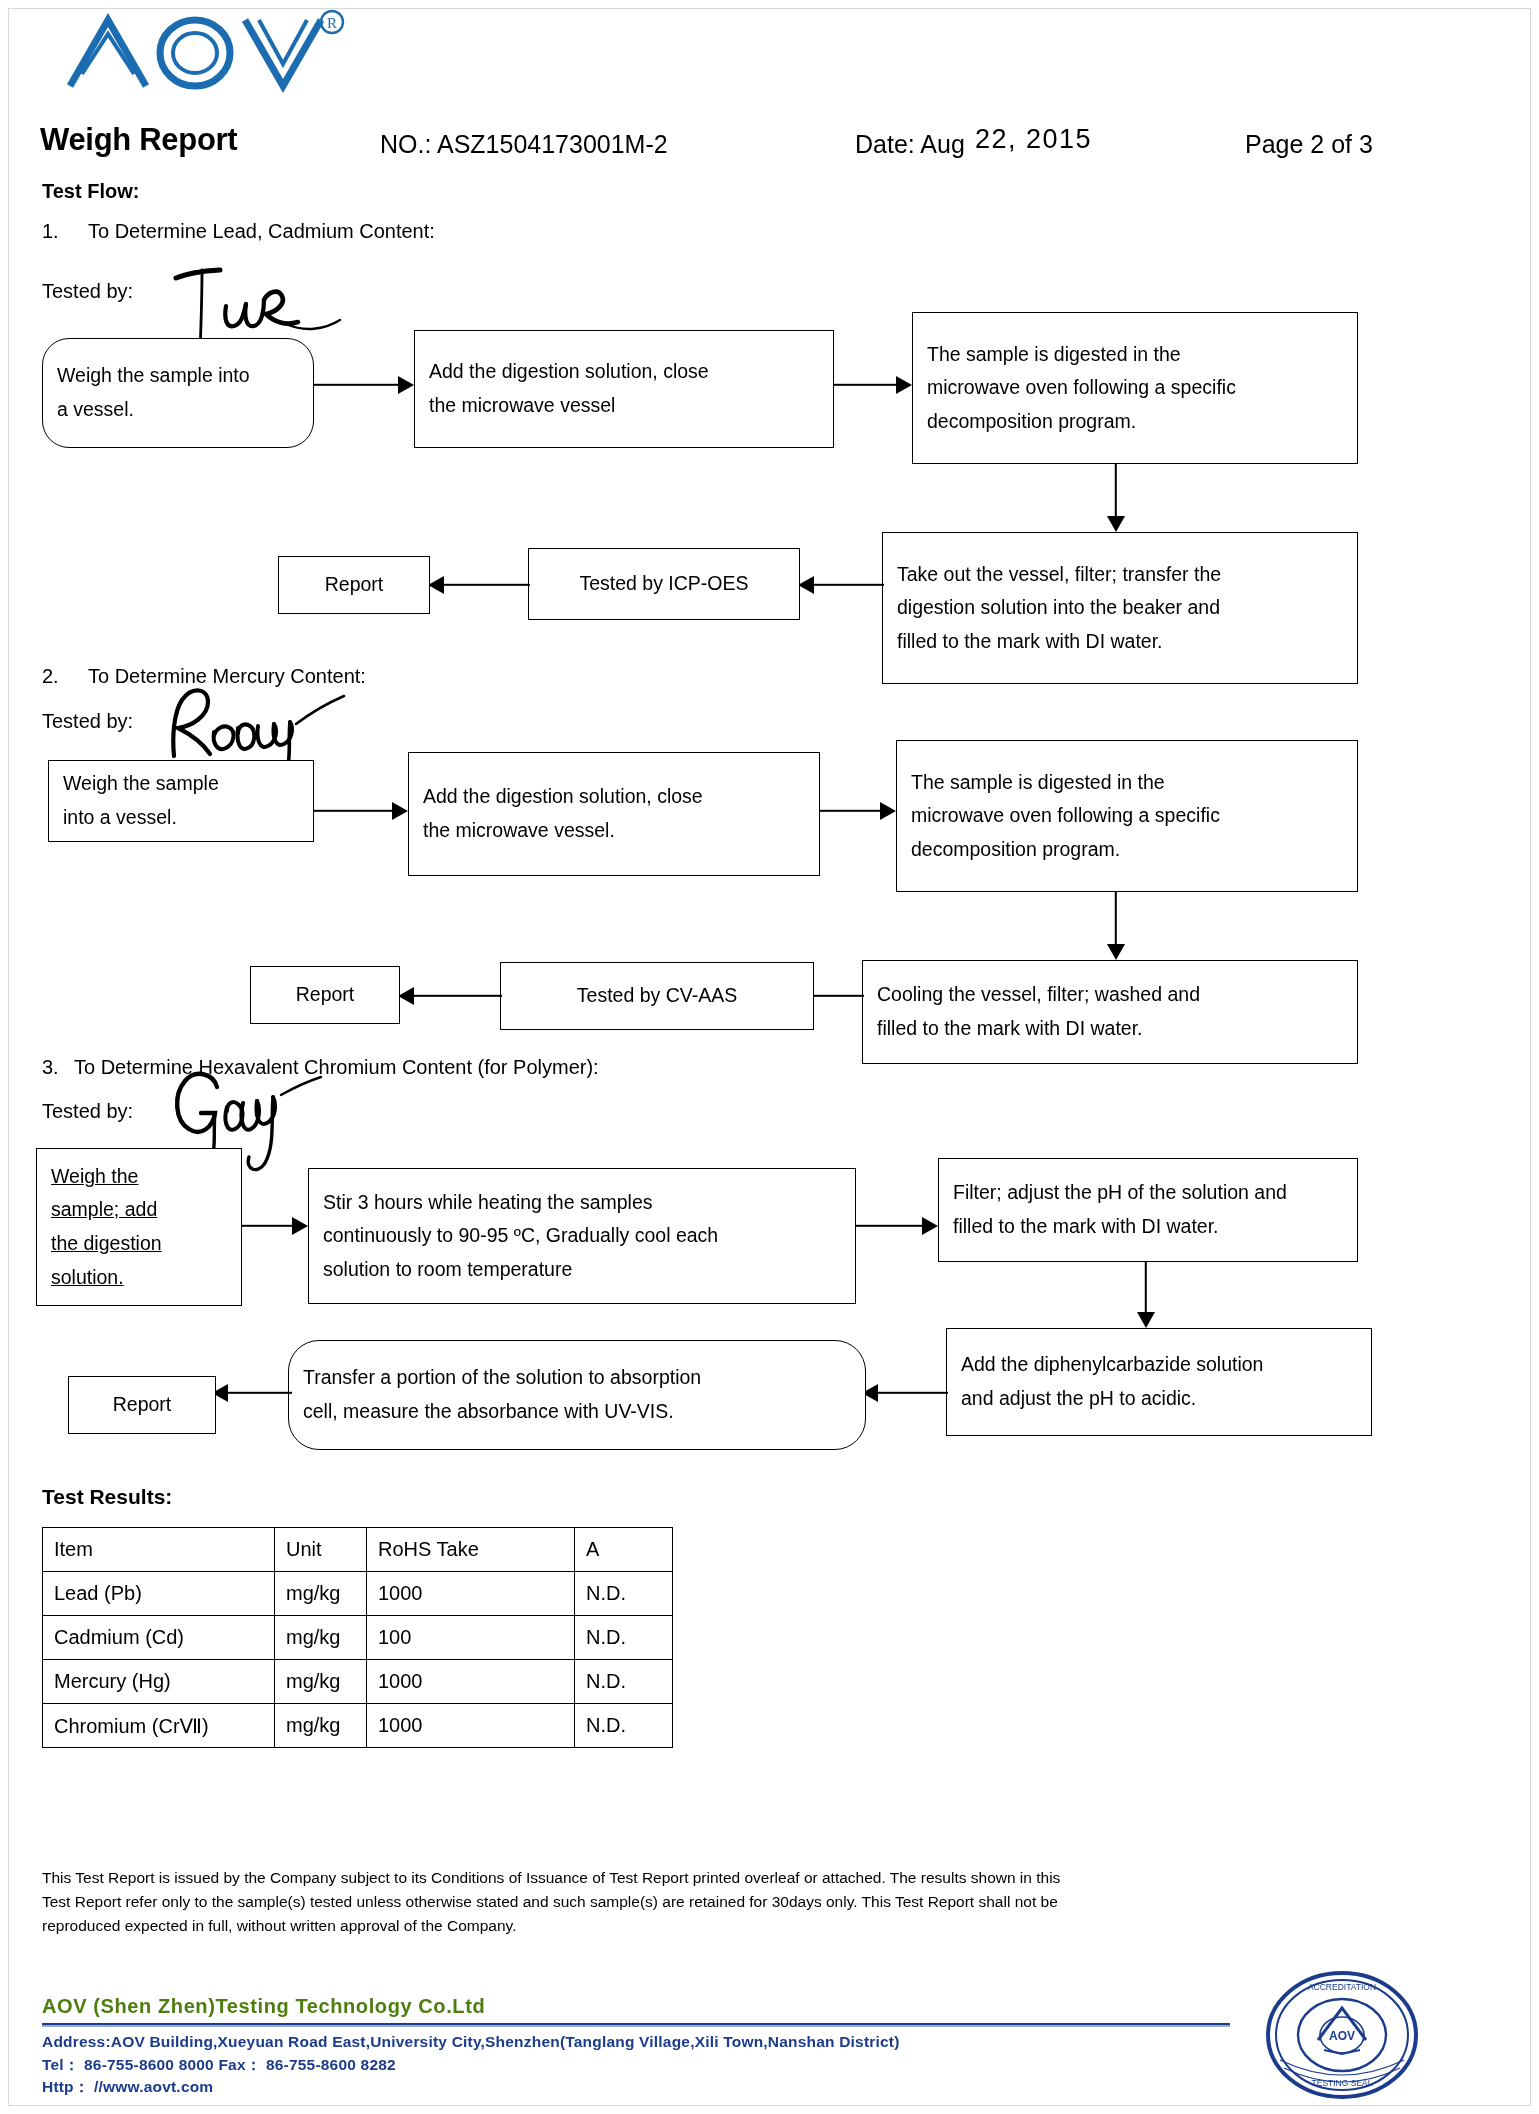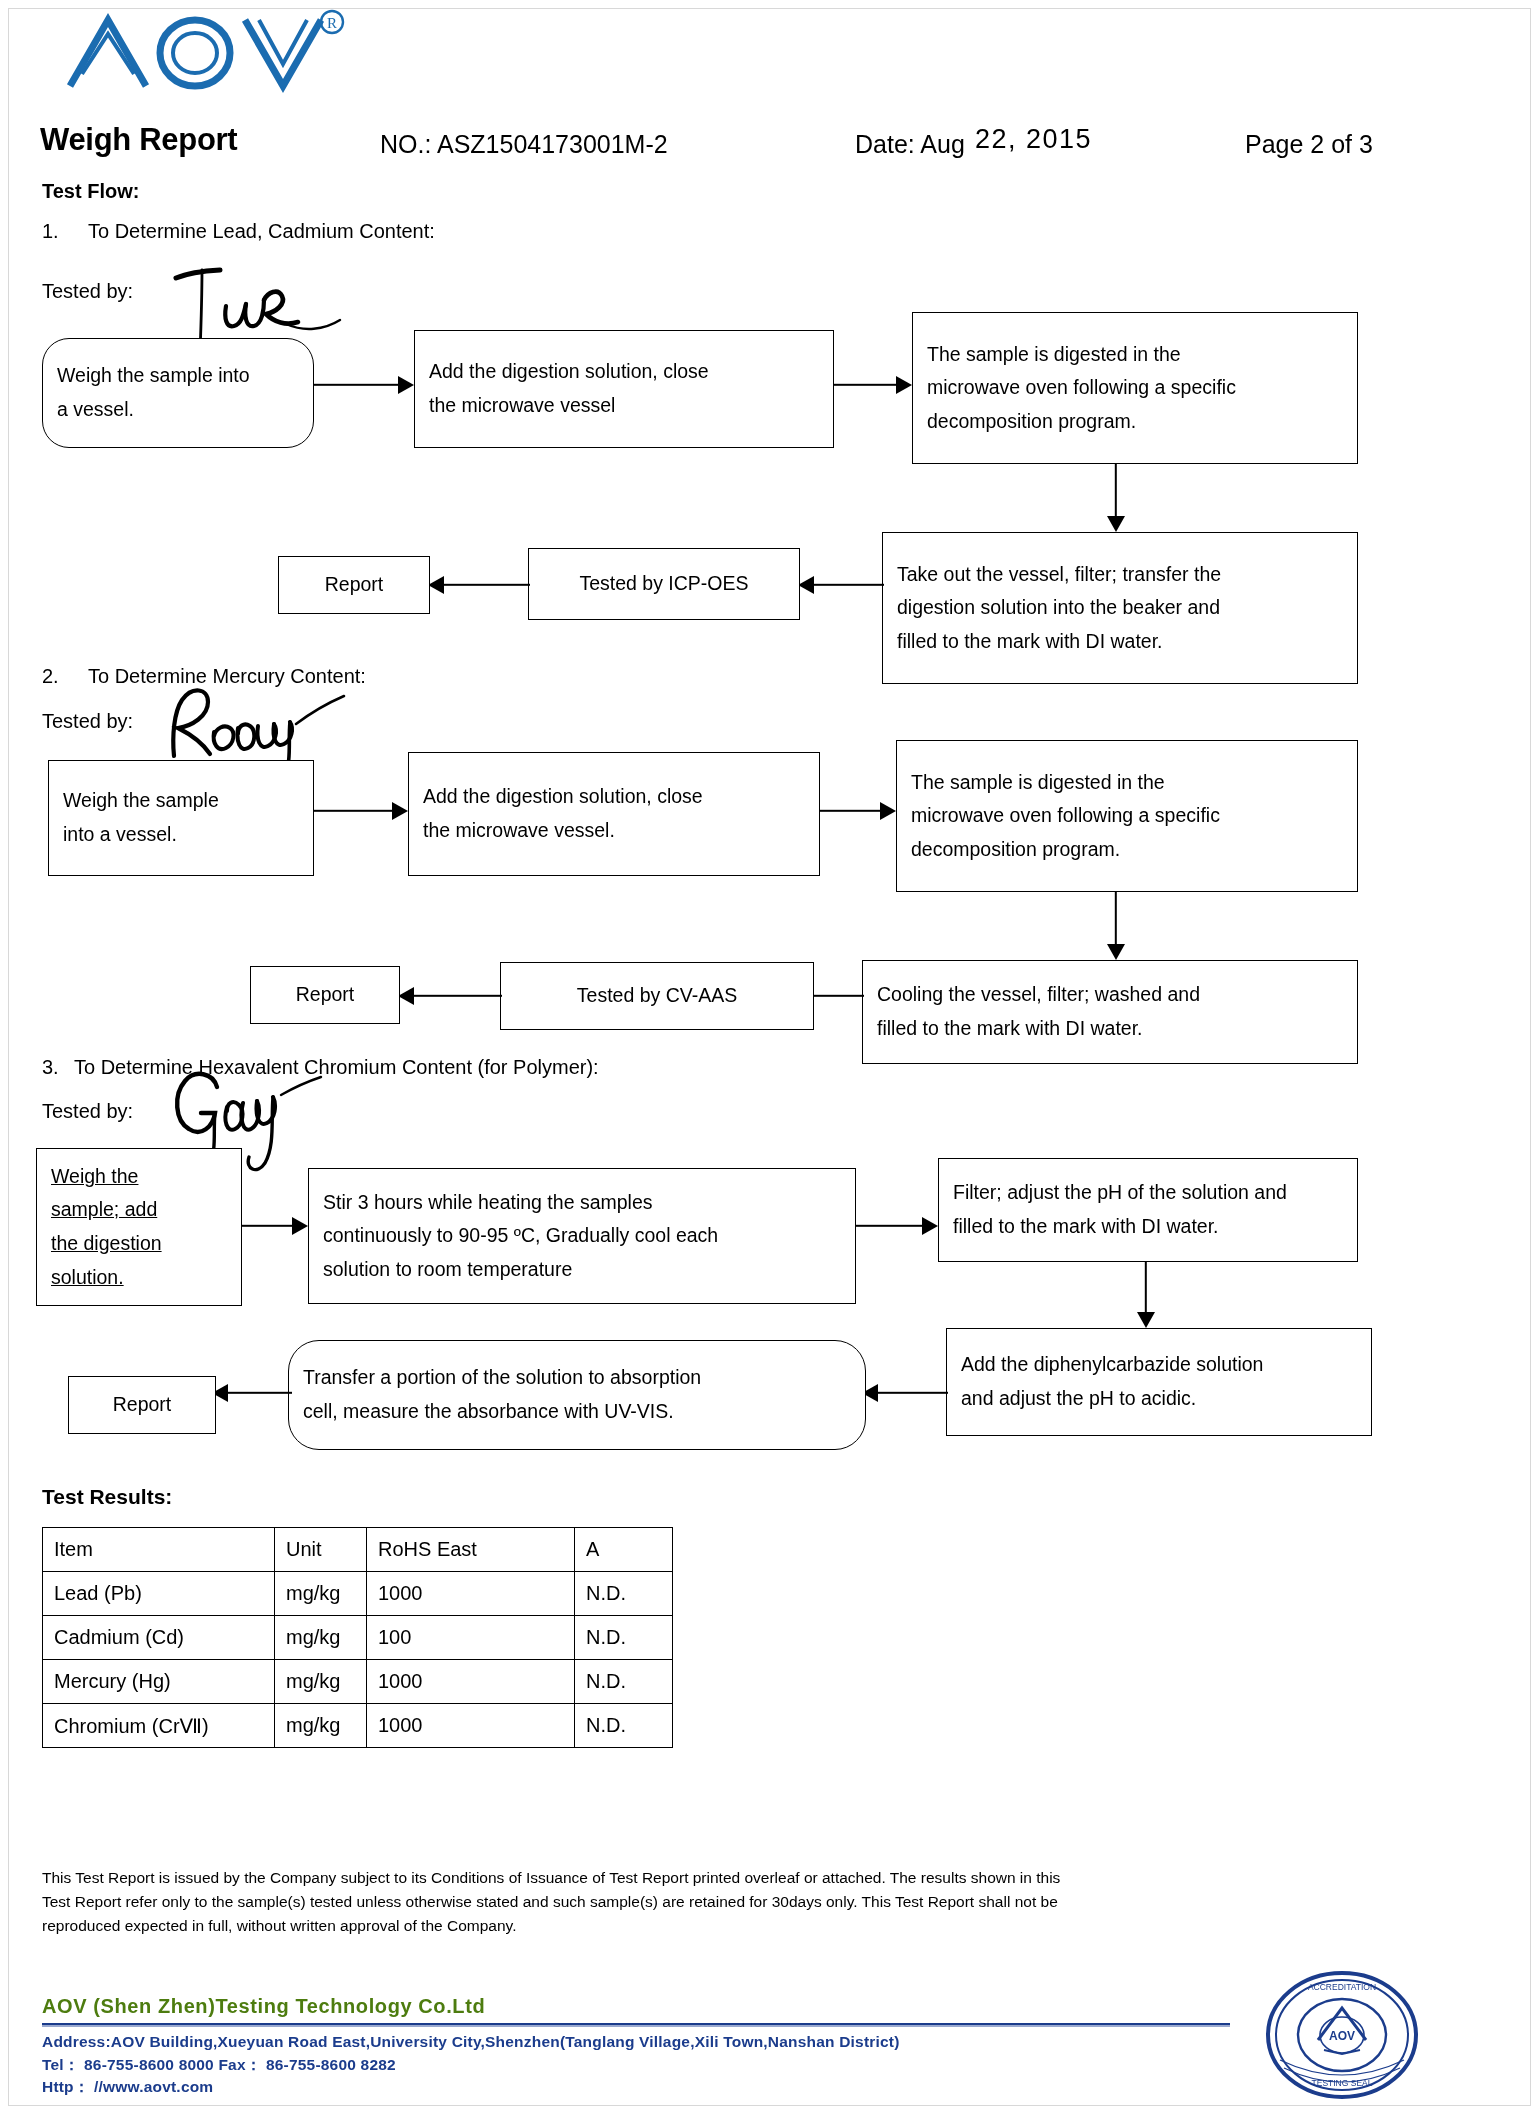--- a/index.html
+++ b/index.html
@@ -339,21 +339,21 @@
         <path d="M78 50 C76 64, 80 74, 88 70 C96 66, 96 52, 90 48
                  C84 44, 78 48, 78 56" stroke-width="4"></path>
         <path d="M98 48 C96 62, 100 72, 108 68 C116 64, 118 52, 114 46" stroke-width="4"></path>
         <path d="M114 46 C112 60, 116 70, 124 66 C132 62, 134 50, 130 44" stroke-width="4"></path>
         <path d="M130 44 C128 62, 132 84, 124 100 C118 110, 106 106, 108 94" stroke-width="3.6"></path>
         <path d="M136 46 C152 34, 170 24, 184 18" stroke-width="2.6"></path>
       </g>
     </svg>
   </div>
 
-  <div class="fbox" style="left:48px; top:760px; width:266px; height:116px;">
+  <div class="fbox" style="left:48px; top:760px; width:266px; height:82px;">
     <p>Weigh the sample</p>
     <p>into a vessel.</p>
   </div>
 
   <div class="arrow-h right" style="left:314px; top:800px; width:94px; height:22px;">
     <div class="shaft" style="width:78px;"></div>
       <div class="head"></div>
   </div>
 
   <div class="fbox just" style="left:408px; top:752px; width:412px; height:124px;">
@@ -477,21 +477,21 @@
     <p>Report</p>
   </div>
 
   <div class="results-label">Test Results:</div>
 
   <table class="results">
     <thead>
       <tr>
         <th class="c-item">Item</th>
         <th class="c-unit">Unit</th>
-        <th class="c-limit">RoHS East</th>
+        <th class="c-limit">RoHS Take</th>
         <th class="c-a">A</th>
       </tr>
     </thead>
     <tbody>
       <tr>
         <td>Lead (Pb)</td>
         <td>mg/kg</td>
         <td>1000</td>
         <td>N.D.</td>
       </tr>

